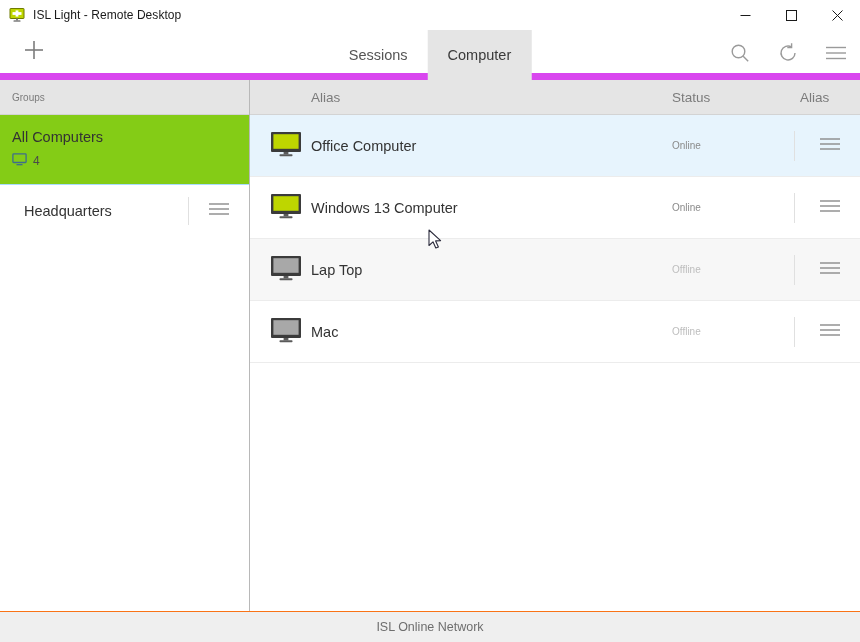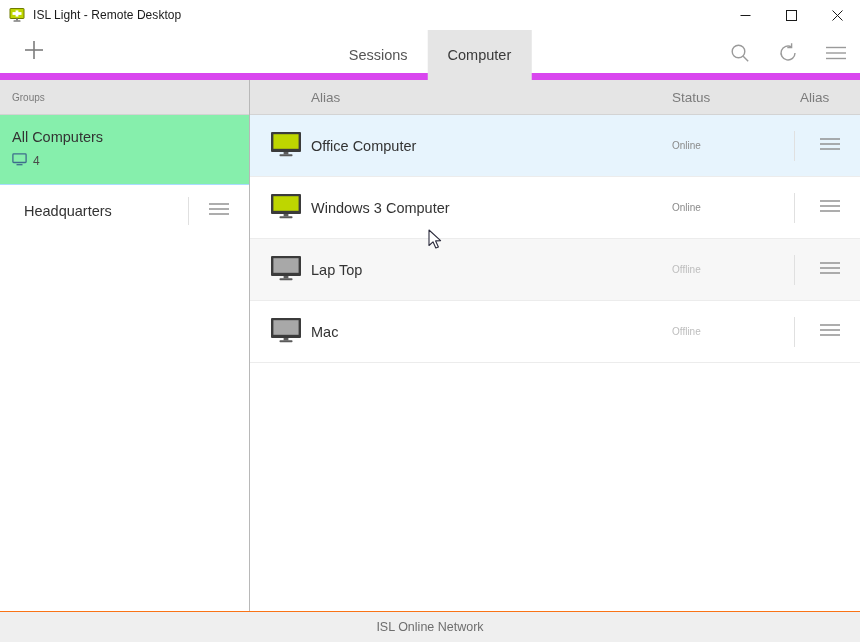--- a/index.html
+++ b/index.html
@@ -132,21 +132,21 @@
   }
   .group-item {
     padding: 12px 12px 14px 12px;
     position: relative;
     display: flex;
     flex-direction: column;
     justify-content: center;
     border-bottom: 1px solid #e8e8e8;
   }
   .group-item.selected {
-    background: #86efac;
+    background: #84cc16;
     border-bottom: 1px solid #a9dcff;
     min-height: 56px;
   }
   .group-name {
     font-size: 14.5px;
     color: #333333;
     line-height: 20px;
   }
   .group-meta {
     display: flex;
@@ -425,21 +425,21 @@
           <div class="row-icon">
             <span class="monitor on">
               <svg width="32" height="26" viewBox="0 0 32 26">
                 <rect x="1" y="1" width="30" height="20" rx="1" fill="#3b3b3b"></rect>
                 <rect x="3.4" y="3.2" width="25.2" height="14.6" fill="#bed600"></rect>
                 <rect x="13.6" y="21" width="4.8" height="2.4" fill="#5a5a5a"></rect>
                 <rect x="9.5" y="23.2" width="13" height="2" rx="0.7" fill="#5a5a5a"></rect>
               </svg>
             </span>
           </div>
-          <div class="row-alias">Windows 3 Computer</div>
+          <div class="row-alias">Windows 13 Computer</div>
           <div class="row-status status-online">Online</div>
           <div class="row-action">
             <div class="vdiv"></div>
             <span>
               <svg width="24" height="16" viewBox="0 0 24 16">
                 <line x1="2" y1="3" x2="22" y2="3" stroke="#8a8a8a" stroke-width="1.4"></line>
                 <line x1="2" y1="8" x2="22" y2="8" stroke="#8a8a8a" stroke-width="1.4"></line>
                 <line x1="2" y1="13" x2="22" y2="13" stroke="#8a8a8a" stroke-width="1.4"></line>
               </svg>
             </span>

